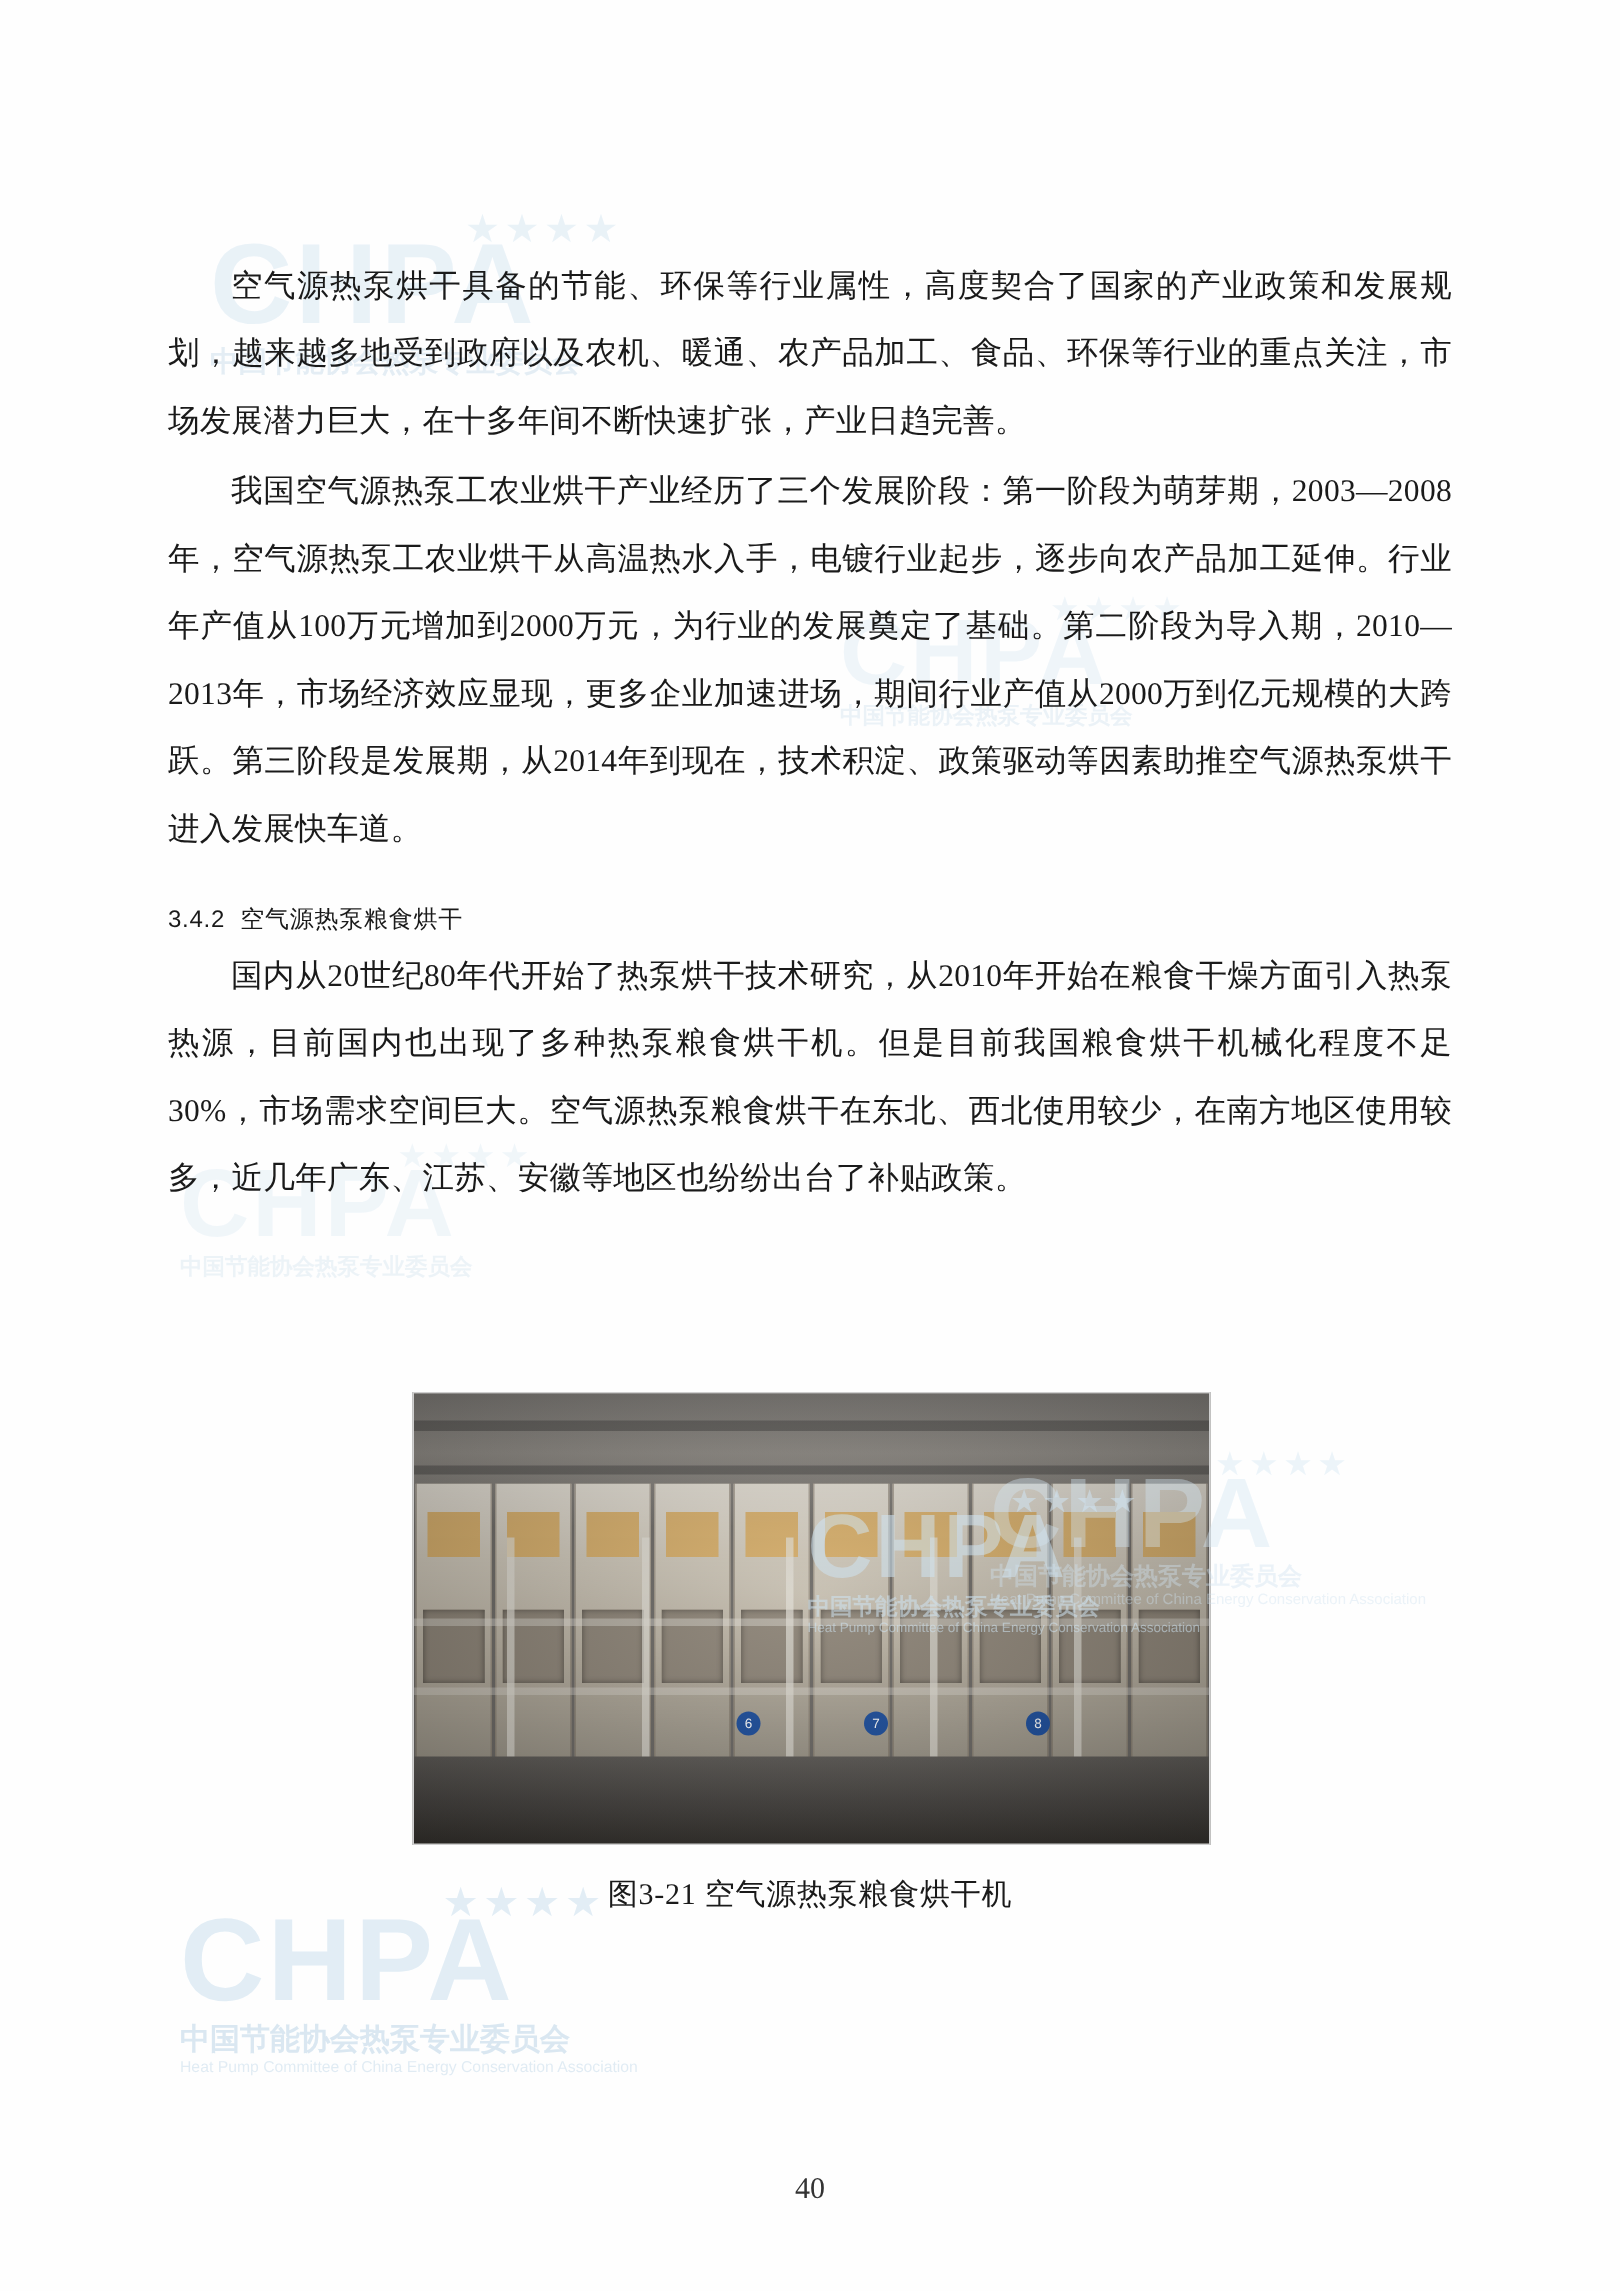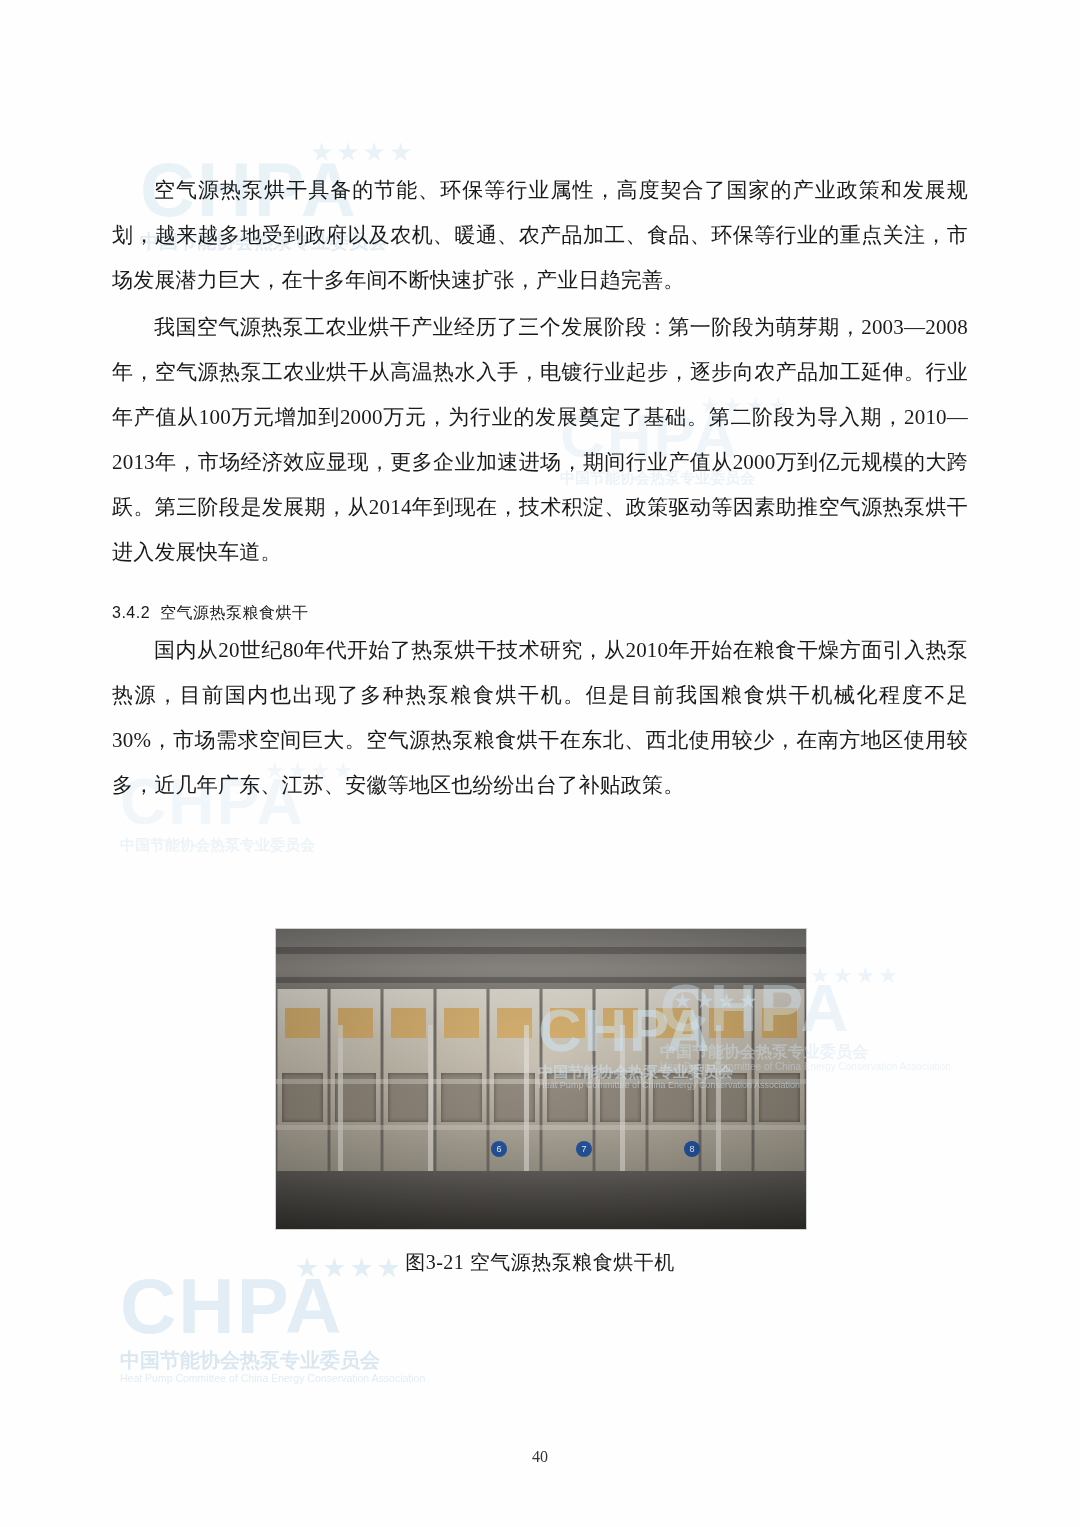--- a/index.html
+++ b/index.html
@@ -191,21 +191,21 @@
     font-size: 20px;
     letter-spacing: 0.5px;
   }
 
   
   .page-number {
     position: absolute;
     left: 0; right: 0;
     top: 1448px;
     text-align: center;
-    font-size: 16px;
+    font-size: 20px;
     font-family: "Liberation Serif", serif;
     color: #333;
   }
 </style>
 </head>
 <body>
 
 <div class="page">
 
   <div class="wm wm-1">

